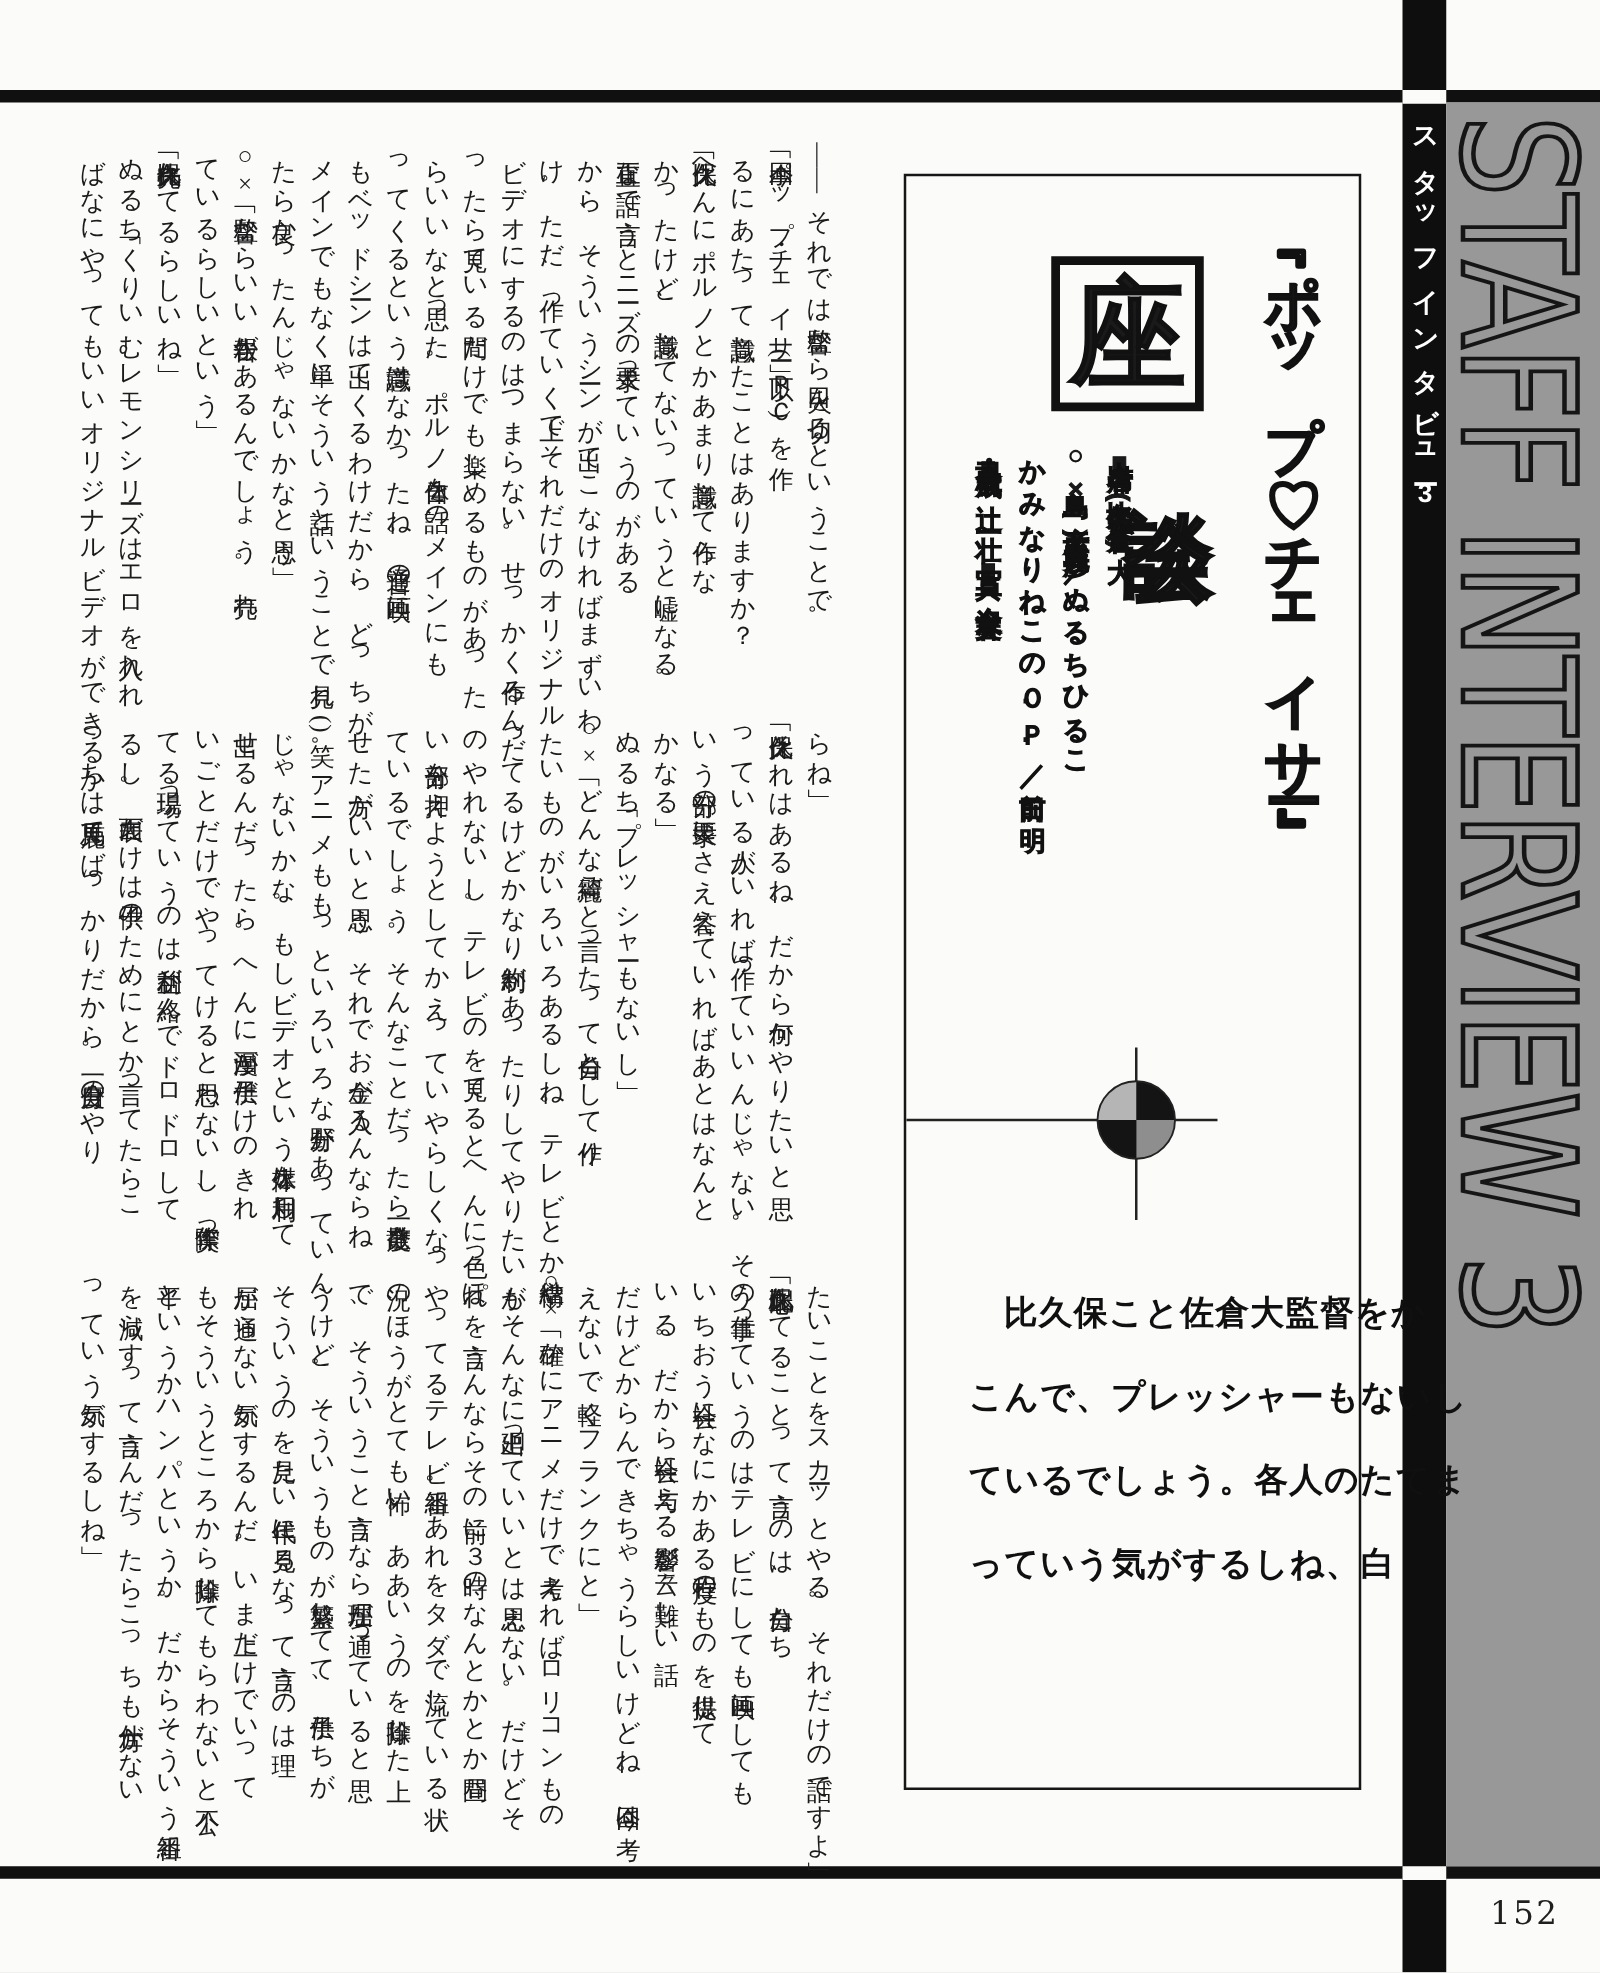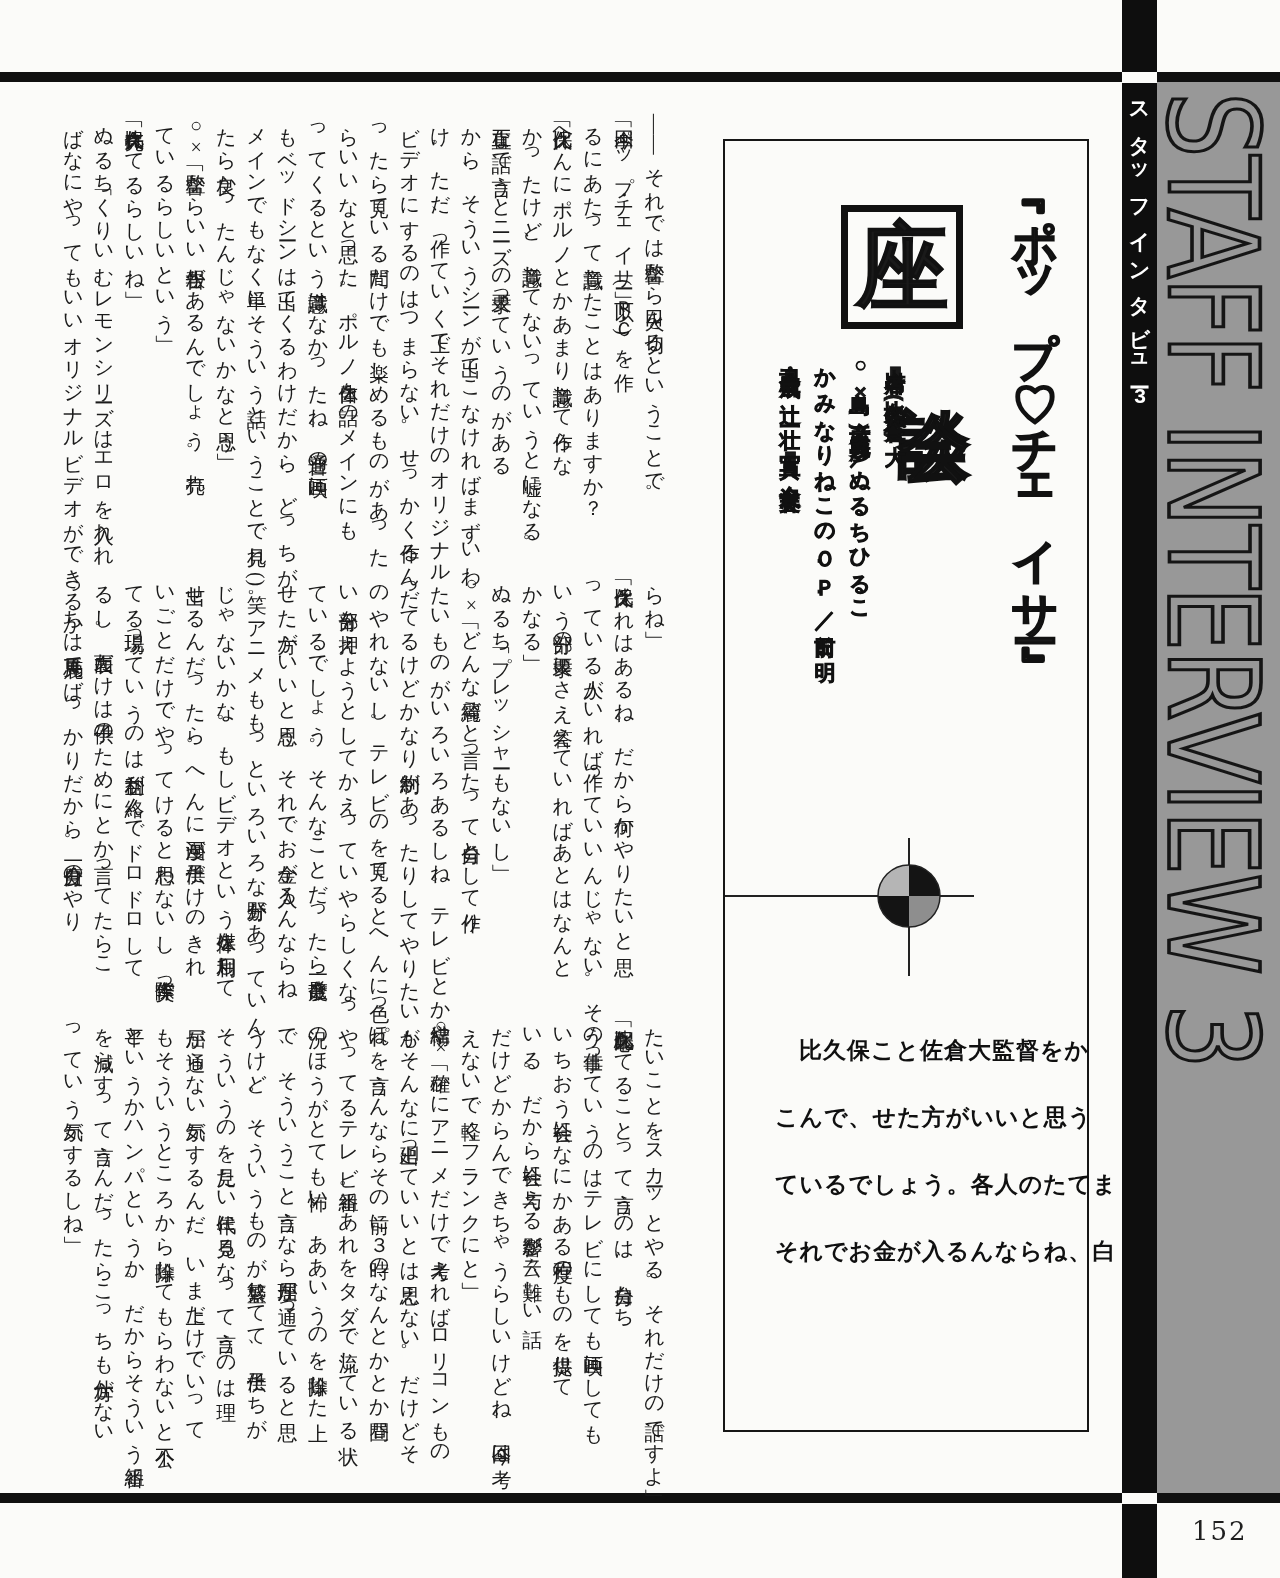--- a/index.html
+++ b/index.html
@@ -67,21 +67,21 @@
   }
   .credits > div {
     line-height:35px; font-size:21px; font-weight:bold; letter-spacing:2px;
     white-space:nowrap; -webkit-text-stroke:0.8px #111;
   }
   .reg-mark { position:absolute; left:0; top:692px; }
   .intro {
     position:absolute; left:50px; top:876px; width:302px;
   }
   .intro > div {
-    line-height:67px; font-size:23px; font-weight:bold; letter-spacing:1px;
+    line-height:67px; font-size:27px; font-weight:bold; letter-spacing:1px;
     white-space:nowrap; color:#101010;
   }
   
   .band {
     position:absolute; left:56px; width:614px;
     writing-mode:vertical-rl;
     font-family:"Liberation Serif", serif;
     font-size:20px; color:#1b1b1b;
   }
   .band > div { line-height:30.6px; letter-spacing:0.4px; white-space:nowrap; }
@@ -129,23 +129,23 @@
       <line x1="184" y1="5" x2="184" y2="143" stroke="#222" stroke-width="2"></line>
       <path d="M184,63 L184,32 A31,31 0 0 1 215,63 Z" fill="#141414"></path>
       <path d="M184,63 L215,63 A31,31 0 0 1 184,94 Z" fill="#8e8e8e"></path>
       <path d="M184,63 L184,94 A31,31 0 0 1 153,63 Z" fill="#141414"></path>
       <path d="M184,63 L153,63 A31,31 0 0 1 184,32 Z" fill="#b5b5b5"></path>
       <circle cx="184" cy="63" r="31" fill="none" stroke="#222" stroke-width="1.5"></circle>
     </svg>
 
     <div class="intro">
         <div>　比久保こと佐倉大監督をか</div>
-        <div>こんで、せた方がいいと思う</div>
+        <div>こんで、プレッシャーもないし</div>
         <div>ているでしょう。各人のたてま</div>
-        <div>それでお金が入るんならね、白</div>
+        <div>っていう気がするしね、白</div>
       </div>
   </div>
 
   <div class="band" id="band1">
       <div>――それでは監督から口火を切るということで。</div>
       <div>今回「ポップ・チェイサー」(以下Ｐ・Ｃ)を作</div>
       <div>るにあたって意識したことはありますか？</div>
       <div>比久保「へんにポルノとかあまり意識して作らな</div>
       <div>かったけど、意識してないっていうと嘘になる。</div>
       <div>正直な話で言うとニーズの要求っていうのがある</div>

